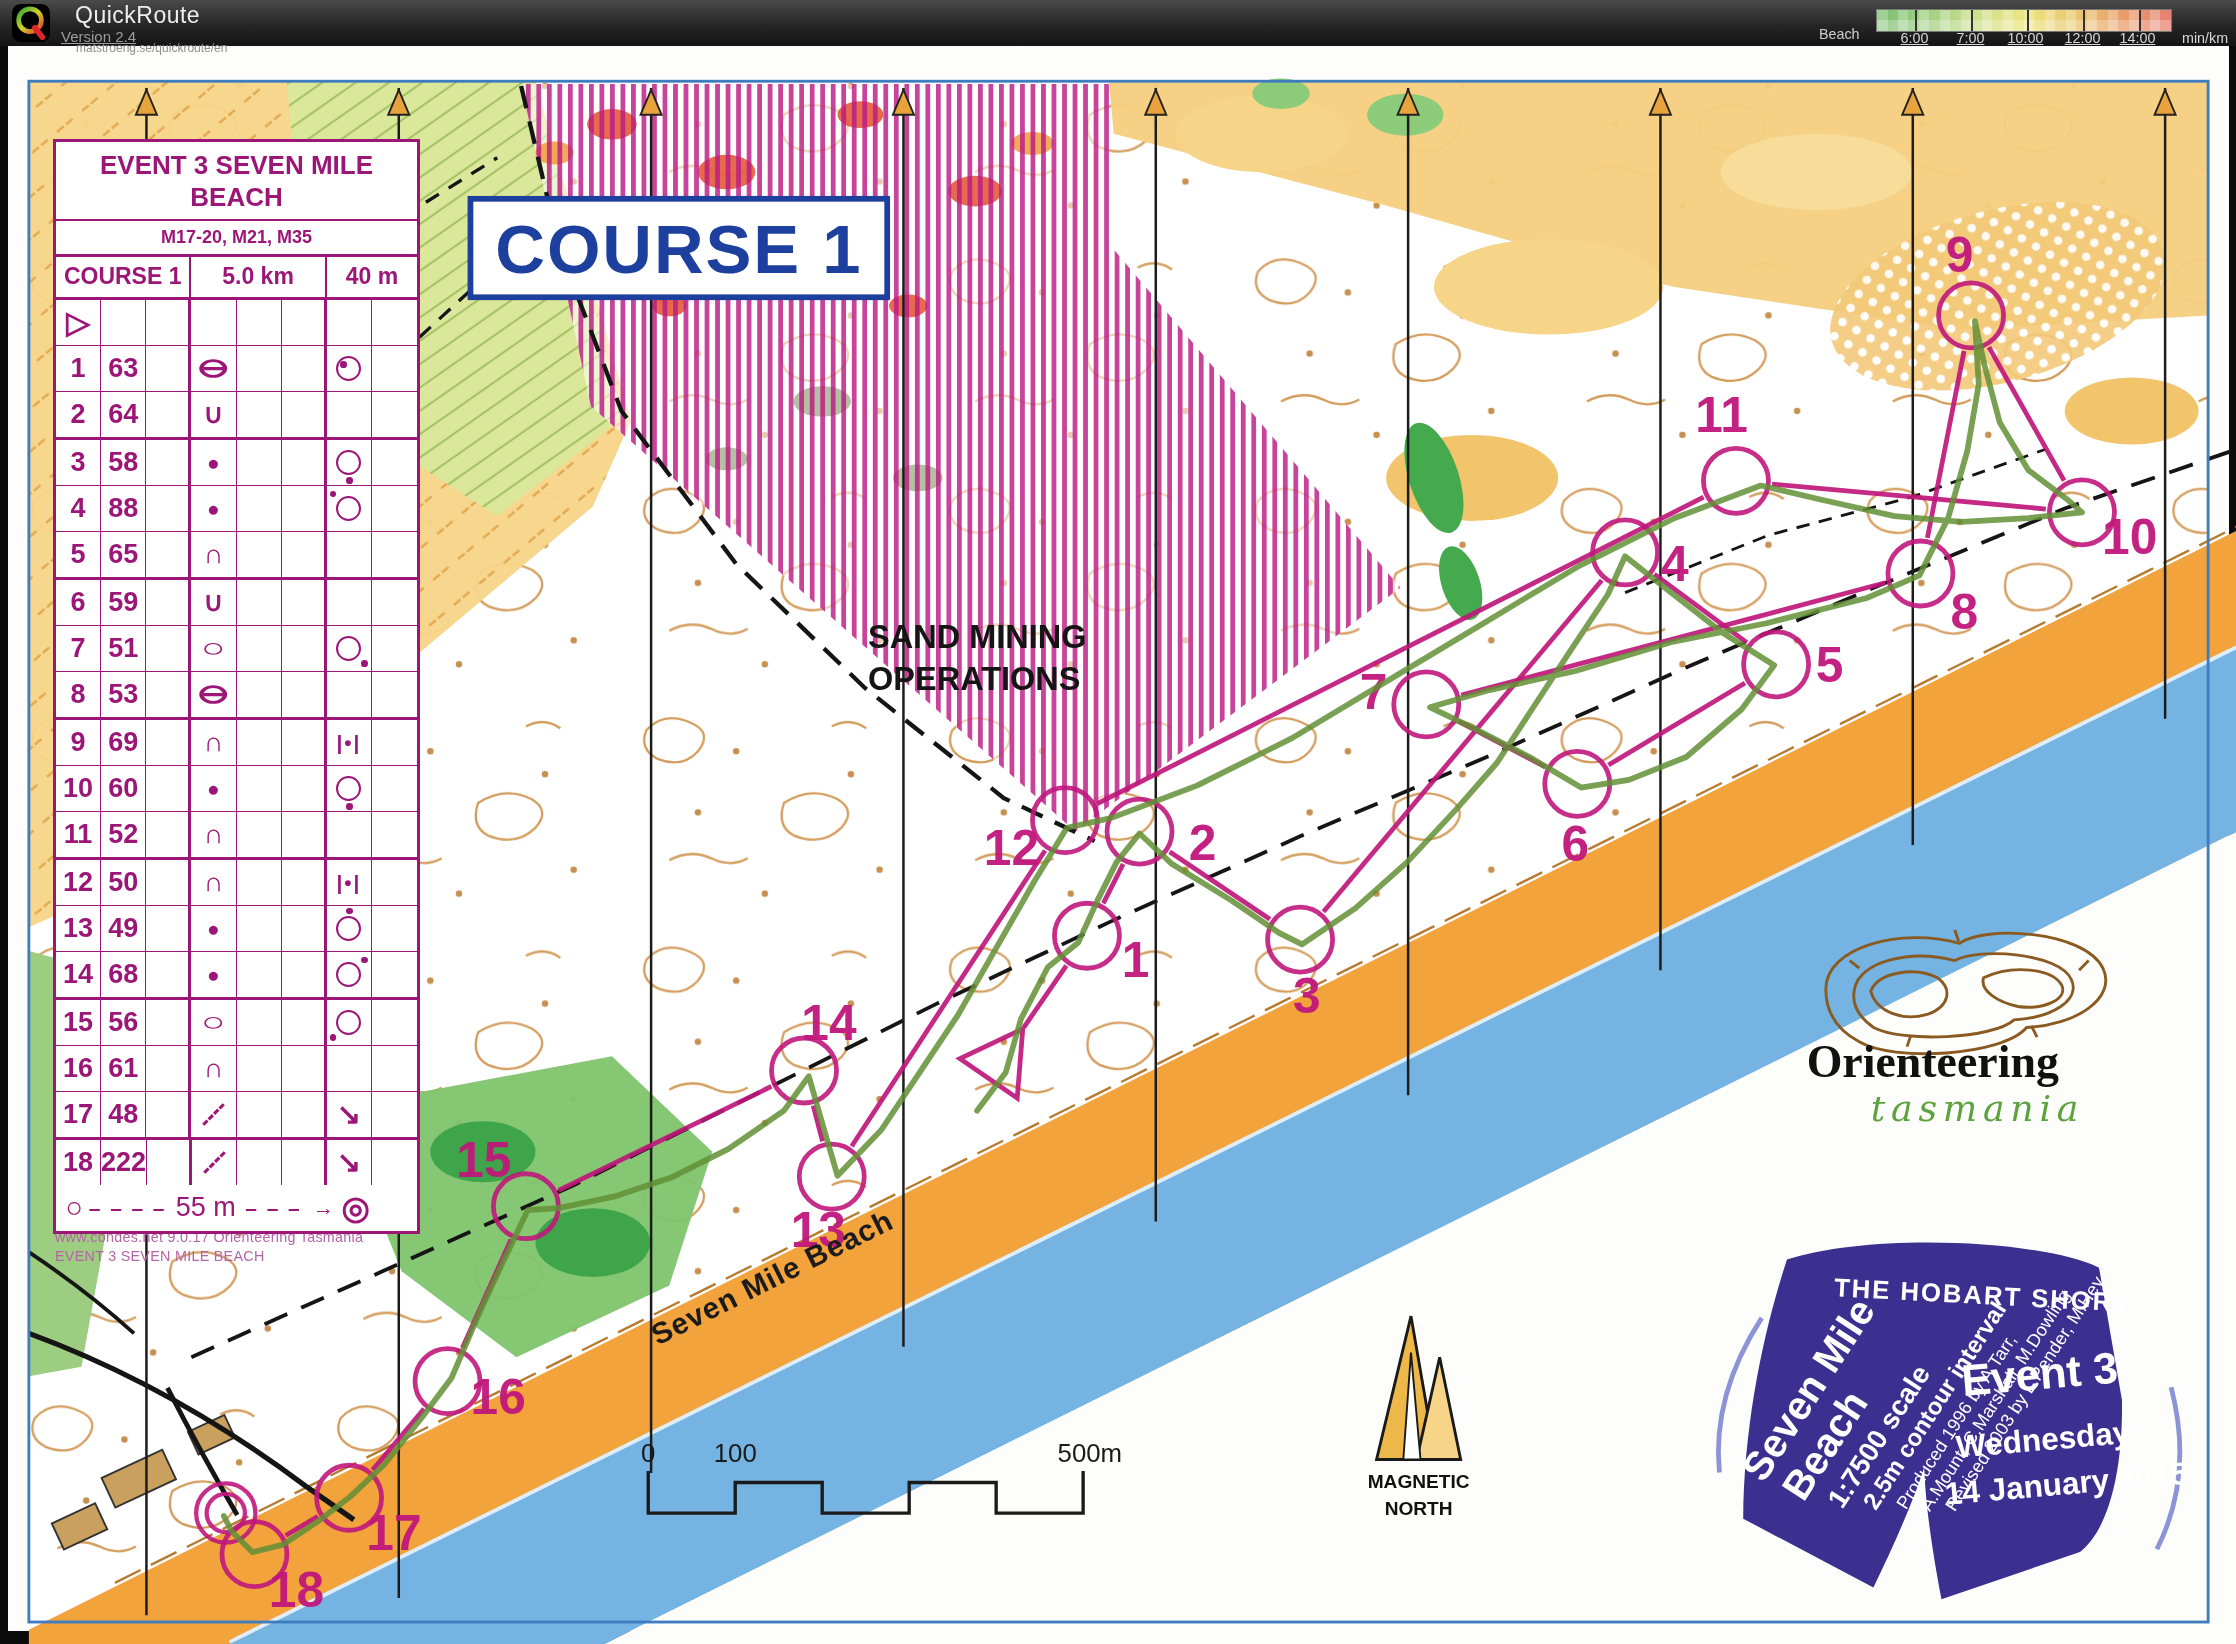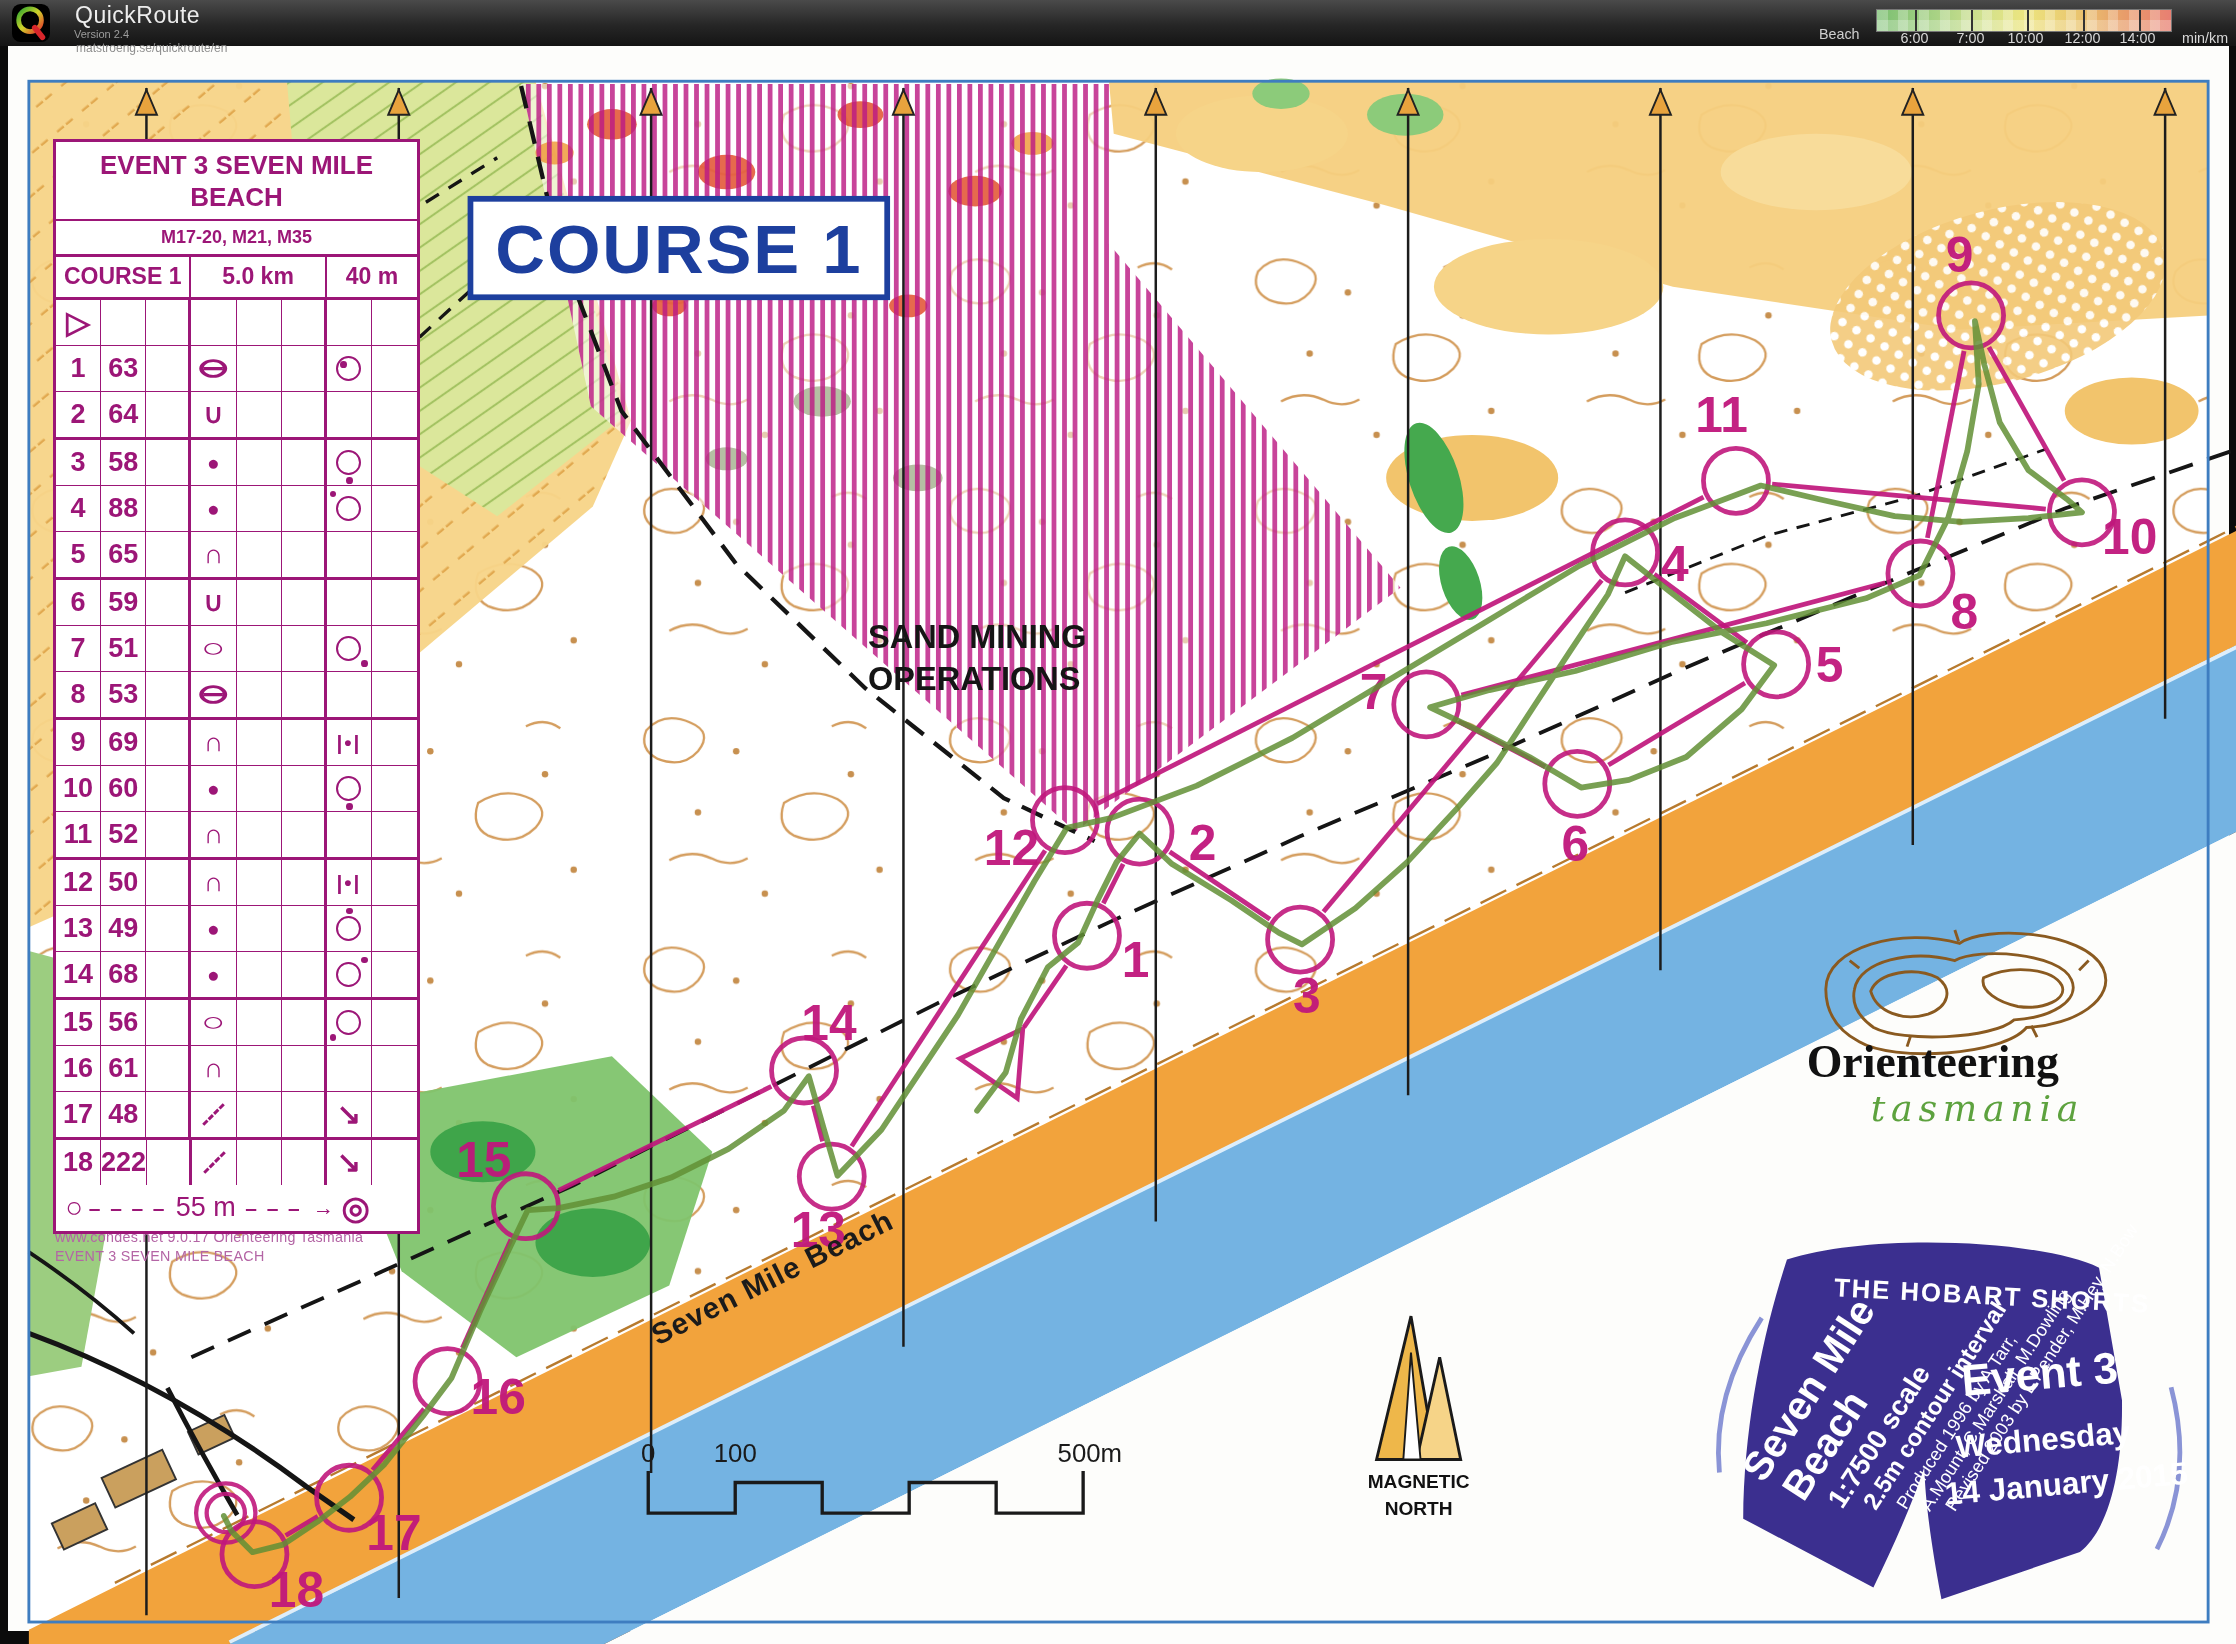--- a/index.html
+++ b/index.html
@@ -3,30 +3,30 @@
 <meta charset="utf-8">
 <style>
   html,body{margin:0;padding:0;background:#0b0b0b;}
   #stage{position:relative;width:2237px;height:1644px;overflow:hidden;background:#0b0b0b;
          font-family:"Liberation Sans",sans-serif;}
   
   #hdr{position:absolute;left:0;top:0;width:2237px;height:46px;z-index:30;
        background:linear-gradient(#4a4a4a,#262626 55%,#141414);}
   #qlogo{position:absolute;left:11.5px;top:3.8px;width:38px;height:38px;}
   .htitle{position:absolute;left:75px;top:1.9px;font-size:23px;color:#ededed;letter-spacing:0.5px;}
-  .hver{position:absolute;left:74px;top:28px;font-size:11px;color:#9d9d9d;}
+  .hver{position:absolute;left:61px;top:28px;font-size:15px;color:#9d9d9d;text-decoration:underline;}
   .hurl{position:absolute;left:76px;top:41px;font-size:12px;color:#8d8d8d;}
   .pace-lab{position:absolute;left:1819px;top:26px;font-size:14.3px;color:#cfcfcf;}
   #pacebar{position:absolute;left:1876px;top:8.6px;width:294px;height:21px;border:1px solid #777;
     background:linear-gradient(90deg,#7bbf72,#a8d284 20%,#cfe08e 35%,#ece57f 50%,#eac66f 68%,#e89d6a 84%,#e87f72);}
   #pacebar .chk{position:absolute;inset:0;
     background-image:repeating-linear-gradient(90deg,rgba(255,255,255,.25) 0 10.5px,transparent 10.5px 21px),
                      repeating-linear-gradient(0deg,rgba(255,255,255,.25) 0 10.5px,transparent 10.5px 21px);}
   .ptick{position:absolute;top:0;width:1.9px;height:21px;background:#333;}
-  .plab{position:absolute;top:30px;width:57px;margin-left:-29px;text-align:center;font-size:14.3px;color:#d8d8d8;}
+  .plab{position:absolute;top:30px;width:57px;margin-left:-29px;text-align:center;font-size:14.3px;color:#d8d8d8;text-decoration:underline;}
   .punit{position:absolute;left:2182px;top:30px;font-size:14.3px;color:#d8d8d8;}
   
   #paper{position:absolute;left:7.6px;top:46px;width:2221px;height:1585px;background:#fdfdfb;z-index:1;}
   #map{position:absolute;left:0;top:0;z-index:2;}
   
   #card{position:absolute;left:53px;top:139px;width:361px;z-index:10;background:#fff;
         border:3.8px solid #9c1677;color:#9c1677;}
   .ct{border-bottom:2.9px solid #9c1677;font-weight:bold;font-size:26px;text-align:center;
       padding:6.7px 13.4px 5.7px;line-height:1.25;}
   .ccls{border-bottom:3.8px solid #9c1677;font-weight:bold;font-size:18px;text-align:center;padding:5.7px 0;}

